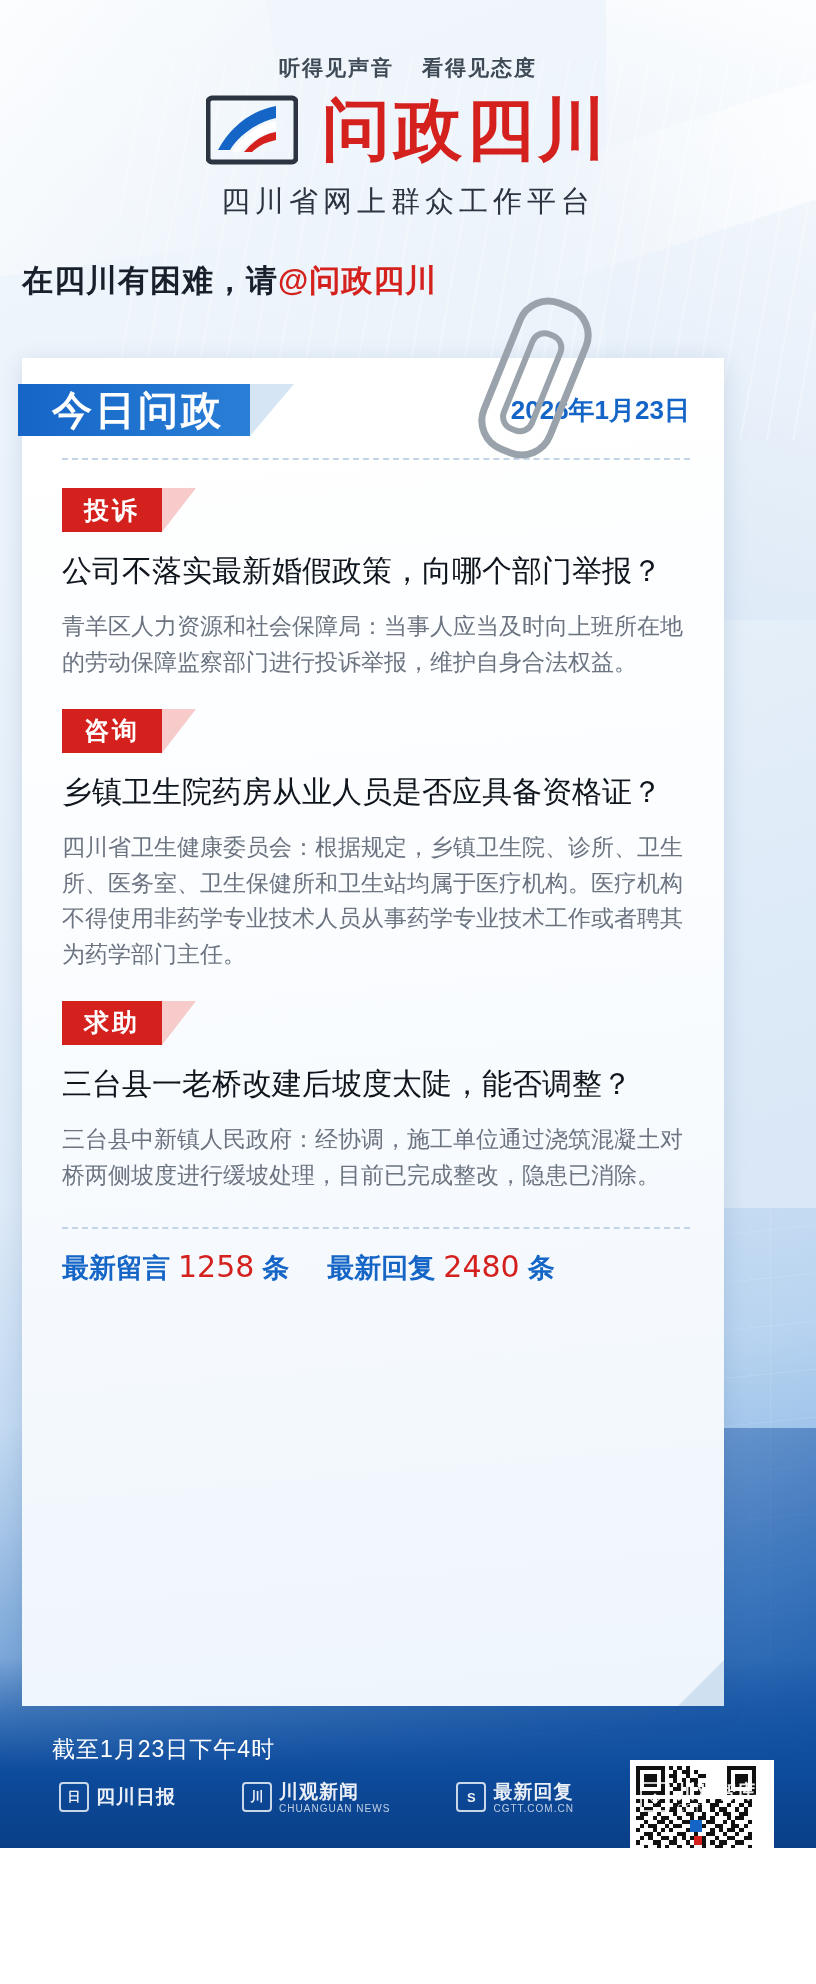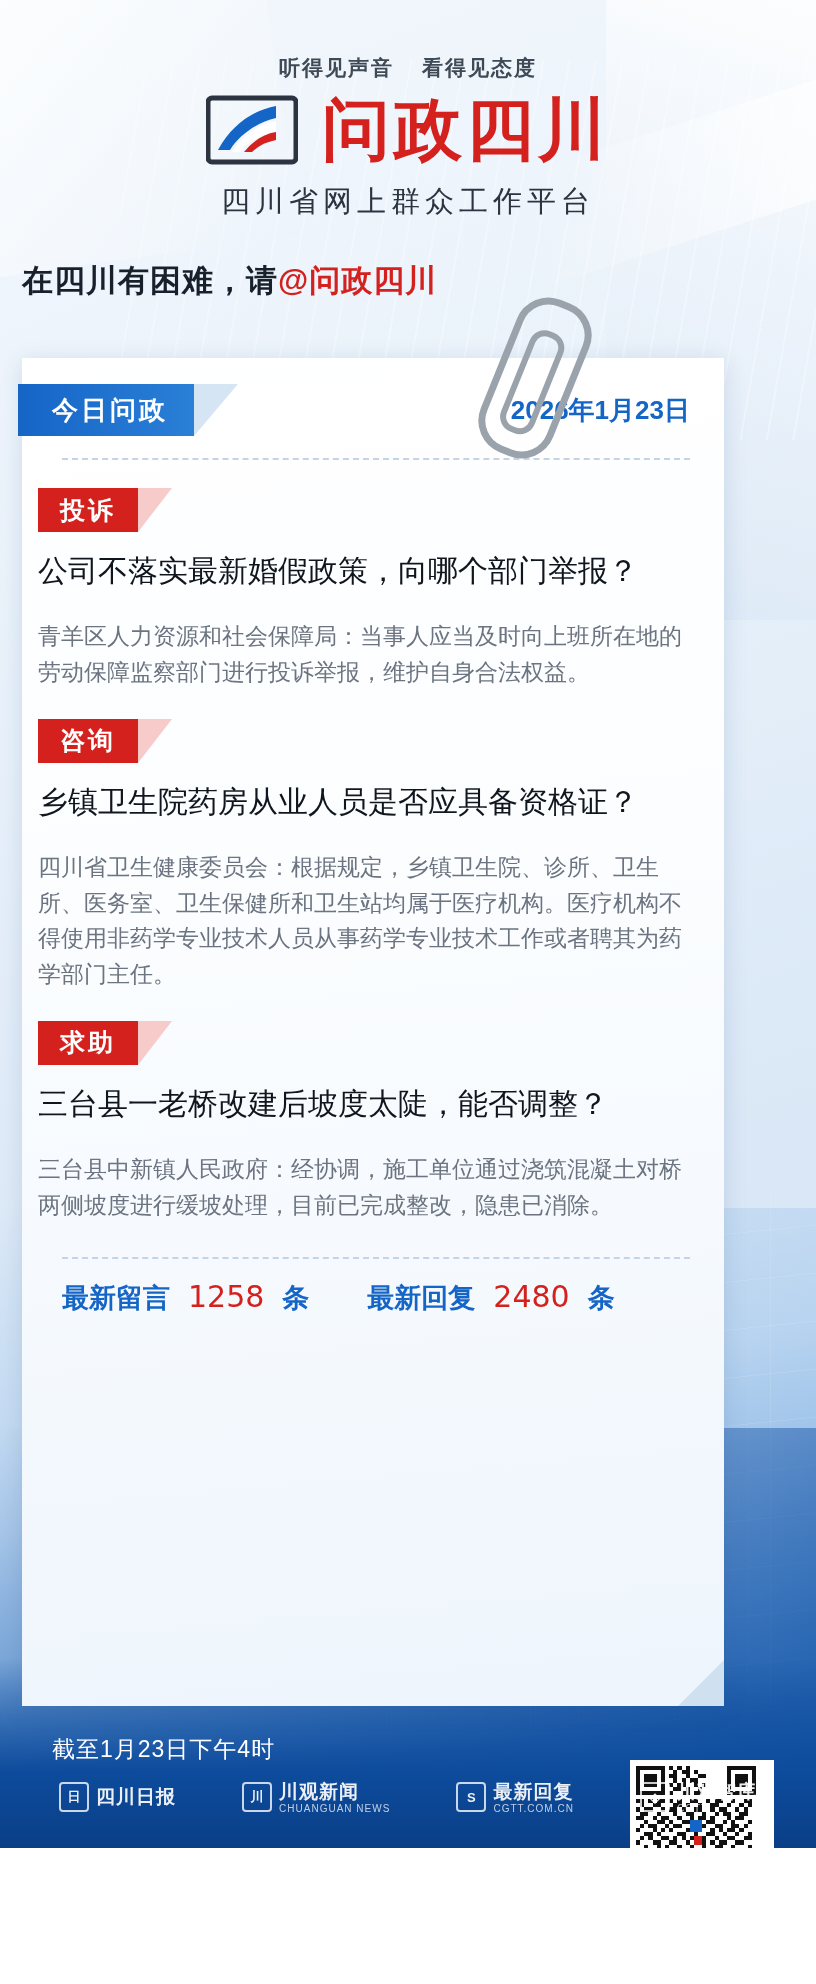--- a/index.html
+++ b/index.html
@@ -172,21 +172,21 @@
   .card-head {
     display: flex;
     align-items: center;
     padding: 26px 34px 0 0;
   }
   .today-tag {
     position: relative;
     height: 52px;
     background: linear-gradient(90deg, #1565c7 0%, #2a7fd6 100%);
     color: #fff;
-    font-size: 26px;
+    font-size: 40px;
     font-weight: 800;
     letter-spacing: 3px;
     display: flex;
     align-items: center;
     padding: 0 26px 0 34px;
     margin-left: -4px;
   }
   .today-tag::after {
     content: "";
     position: absolute;
@@ -201,21 +201,21 @@
     margin-left: auto;
     color: #1565c7;
     font-size: 26px;
     font-weight: 700;
   }
   .divider-dash {
     margin: 22px 34px 0 40px;
     border-top: 2px dashed #c3d4e6;
   }
 
-  .section { padding: 0 34px 0 16px; }
+  .section { padding: 0 34px 0 40px; }
   .sec-tag {
     position: relative;
     display: inline-flex;
     align-items: center;
     height: 44px;
     padding: 0 22px;
     background: #d4211d;
     color: #fff;
     font-size: 25px;
     font-weight: 800;
@@ -233,39 +233,39 @@
   }
   .q-title {
     margin-top: 18px;
     font-size: 30px;
     font-weight: 400;
     line-height: 1.38;
     color: #10161e;
     letter-spacing: 0px;
   }
   .q-answer {
-    margin-top: 28px;
+    margin-top: 18px;
     font-size: 23px;
     line-height: 1.55;
     color: #6b7480;
     letter-spacing: 0px;
   }
 
   .divider-dash2 {
     margin: 34px 34px 0 40px;
     border-top: 2px dashed #c3d4e6;
   }
   .stats {
     padding: 20px 34px 0 40px;
     font-size: 27px;
     font-weight: 800;
     color: #1565c7;
     display: flex;
     align-items: baseline;
-    gap: 18px;
+    gap: 8px;
     flex-wrap: wrap;
   }
   .stats .num {
     color: #d4211d;
     font-size: 30px;
     font-weight: 400;
     font-family: "DejaVu Sans", "Liberation Sans", sans-serif;
   }
   .stats .gap { width: 22px; display: inline-block; }
 

